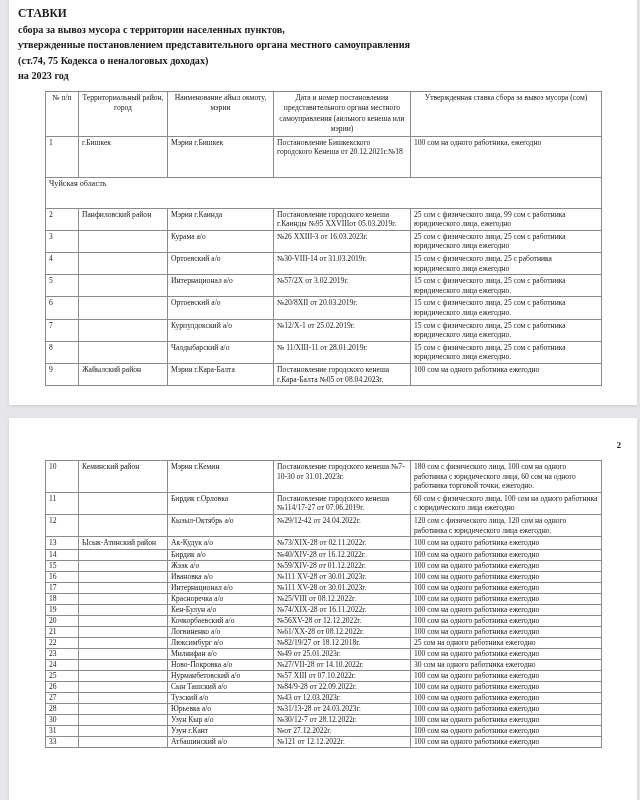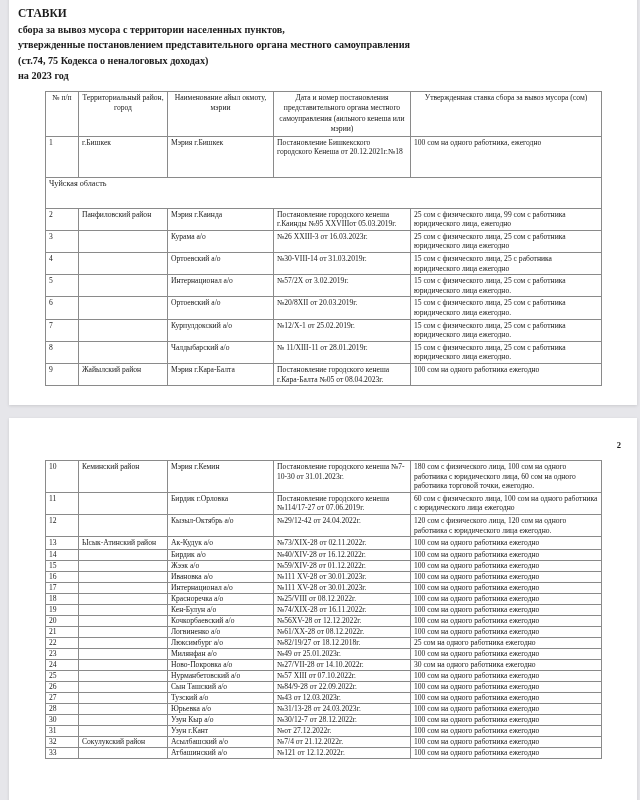--- a/index.html
+++ b/index.html
@@ -323,27 +323,20 @@
           <td class="just">100 сом на одного работника ежегодно</td>
         </tr>
         <tr class="compact">
           <td>31</td>
           <td></td>
           <td>Узун г.Кант</td>
           <td class="just">№от 27.12.2022г.</td>
           <td class="just">100 сом на одного работника ежегодно</td>
         </tr>
         <tr class="compact">
-          <td>32</td>
-          <td>Сокулукский район</td>
-          <td>Асылбашский а/о</td>
-          <td class="just">№7/4 от 21.12.2022г.</td>
-          <td class="just">100 сом на одного работника ежегодно</td>
-        </tr>
-        <tr class="compact">
           <td>33</td>
           <td></td>
           <td>Атбашинский а/о</td>
           <td class="just">№121 от 12.12.2022г.</td>
           <td class="just">100 сом на одного работника ежегодно</td>
         </tr>
       </tbody>
   </table>
 </div>
 

